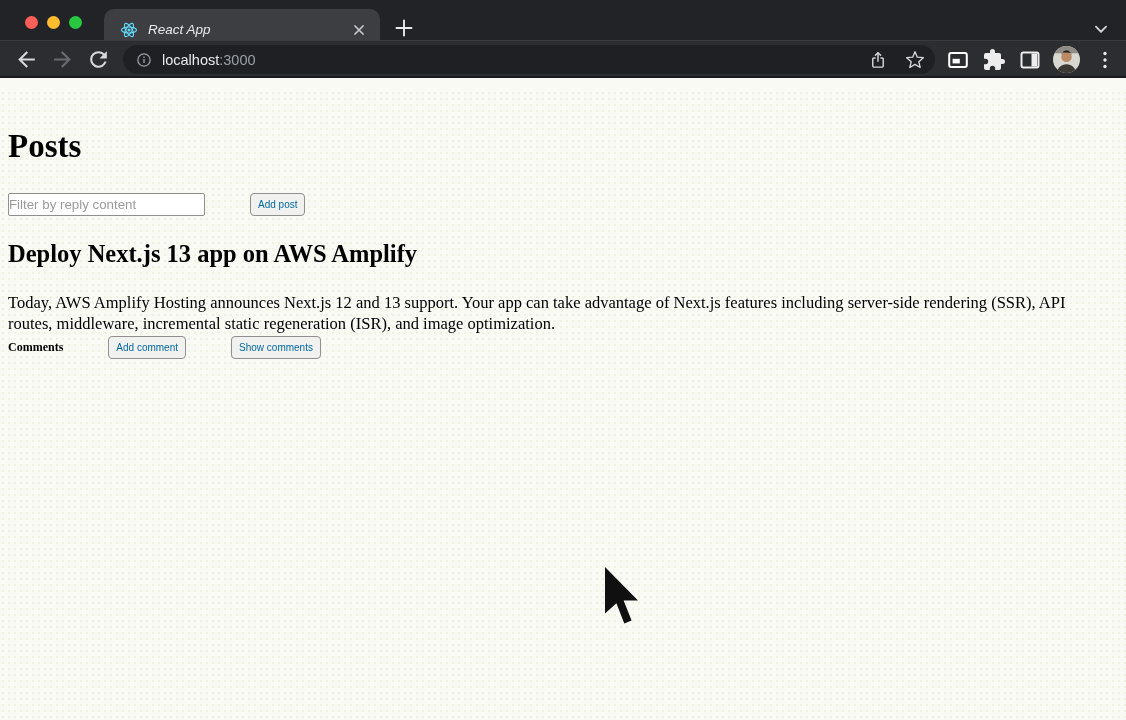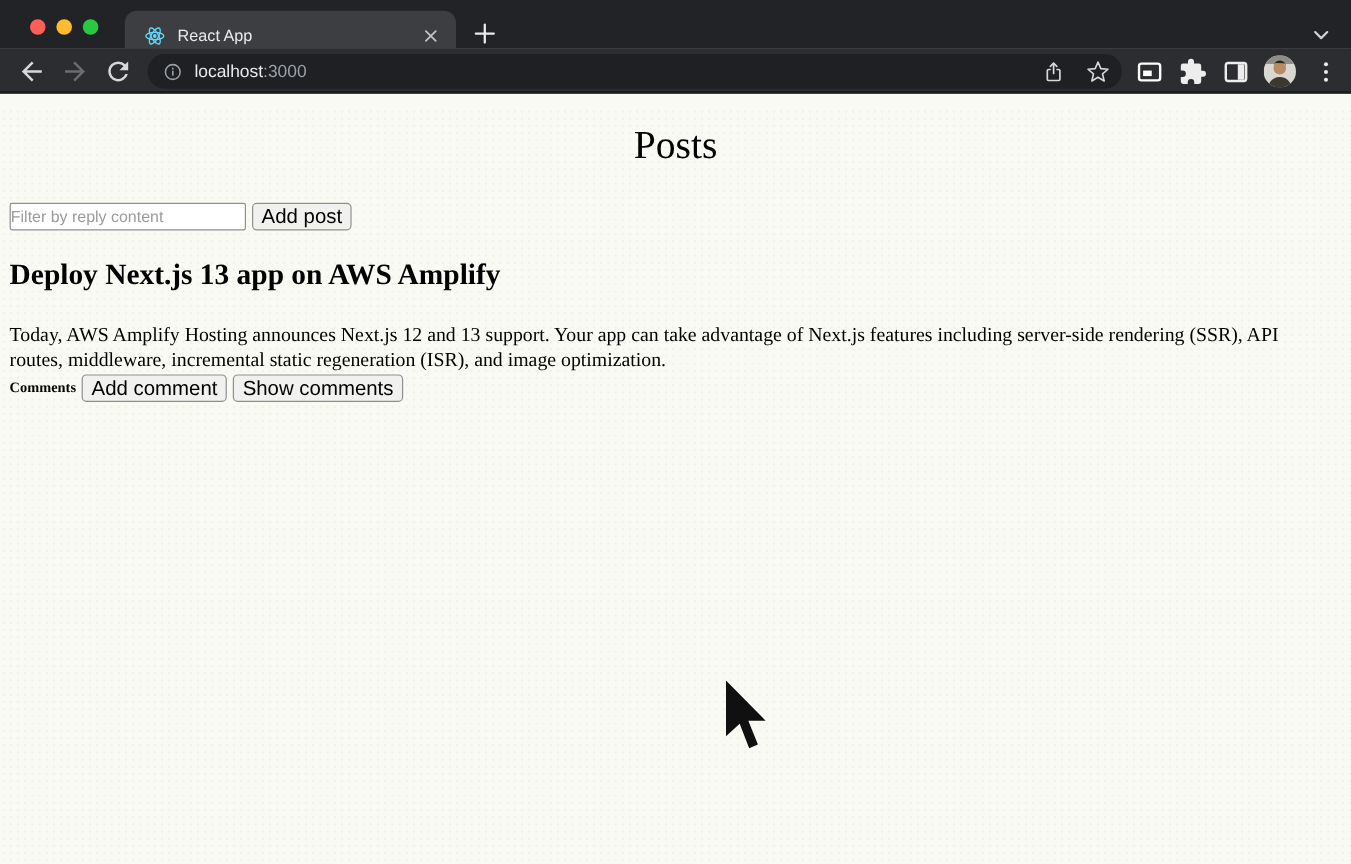--- a/index.html
+++ b/index.html
@@ -3,20 +3,21 @@
 <meta charset="utf-8">
 <style>
   * { box-sizing: border-box; margin: 0; padding: 0; }
   html, body { width: 1126px; height: 720px; overflow: hidden; }
   body { font-family: "Liberation Sans", sans-serif; position: relative; background: #fafaf5; }
 
   
   .tabstrip {
     position: absolute; top: 0; left: 0; width: 1126px; height: 50px;
     background: #222326;
+    font-style: italic;
   }
   .traffic-lights { position: absolute; left: 25px; top: 16px; display: flex; gap: 9px; }
   .tl-dot { width: 13px; height: 13px; border-radius: 50%; }
   .tl-close { background: #ff5f57; }
   .tl-min { background: #febc2e; }
   .tl-zoom { background: #28c840; }
 
   .tab {
     position: absolute; left: 104px; top: 9px; width: 276px; height: 41px;
     background: #3d3e42; border-radius: 10px 10px 0 0;
@@ -59,32 +60,32 @@
 
   
   .page {
     position: absolute; top: 90px; left: 0; width: 1126px; height: 630px;
     background: #fafaf5; color: #000;
     background-image: radial-gradient(rgba(150,150,60,0.10) 1px, transparent 1.2px);
     background-size: 6px 6px;
   }
   .doc { padding: 8px; font-family: "Liberation Serif", serif; }
 
-  .page-heading { font-family: "Liberation Serif", serif; font-weight: normal;
-    font-size: 33px; margin-top: 6px; color: #000; text-align: center; }
+  .page-heading { font-family: "Liberation Serif", serif; font-weight: bold;
+    font-size: 33px; margin-top: 30px; color: #000; }
 
   .controls-row { margin-top: 28px; display: flex; align-items: stretch; gap: 5px;
     font-family: "Liberation Sans", sans-serif; }
   .filter-input { width: 197px; height: 23px; border: 1px solid #8f8f8f; border-radius: 2px;
     background: #fff; padding: 1px 0; font-family: "Liberation Sans", sans-serif;
     font-size: 13.3px; color: #000; }
   .filter-input::placeholder { color: #9b9b9b; }
   .ui-btn { height: 23px; background: #f1f1ef; border: 1px solid #8f8f8f; border-radius: 4px;
-    padding: 0 7px; font-family: "Liberation Sans", sans-serif; font-size: 17px;
-    color: #000000; cursor: pointer; }
+    padding: 0 7px; font-family: "Liberation Sans", sans-serif; font-size: 10px;
+    color: #0369a1; cursor: pointer; margin-left: 40px; }
 
   .post-title { font-family: "Liberation Serif", serif; font-weight: bold;
     font-size: 24.5px; margin-top: 24px; color: #000; }
 
   .post-body { margin-top: 24px; font-size: 16.5px; line-height: 21px; color: #000;
     max-width: 1098px; }
 
   .comments-row { margin-top: 2px; display: flex; align-items: center; gap: 5px; }
   .comments-label { font-weight: bold; font-size: 12px; font-family: "Liberation Serif", serif; }
 

